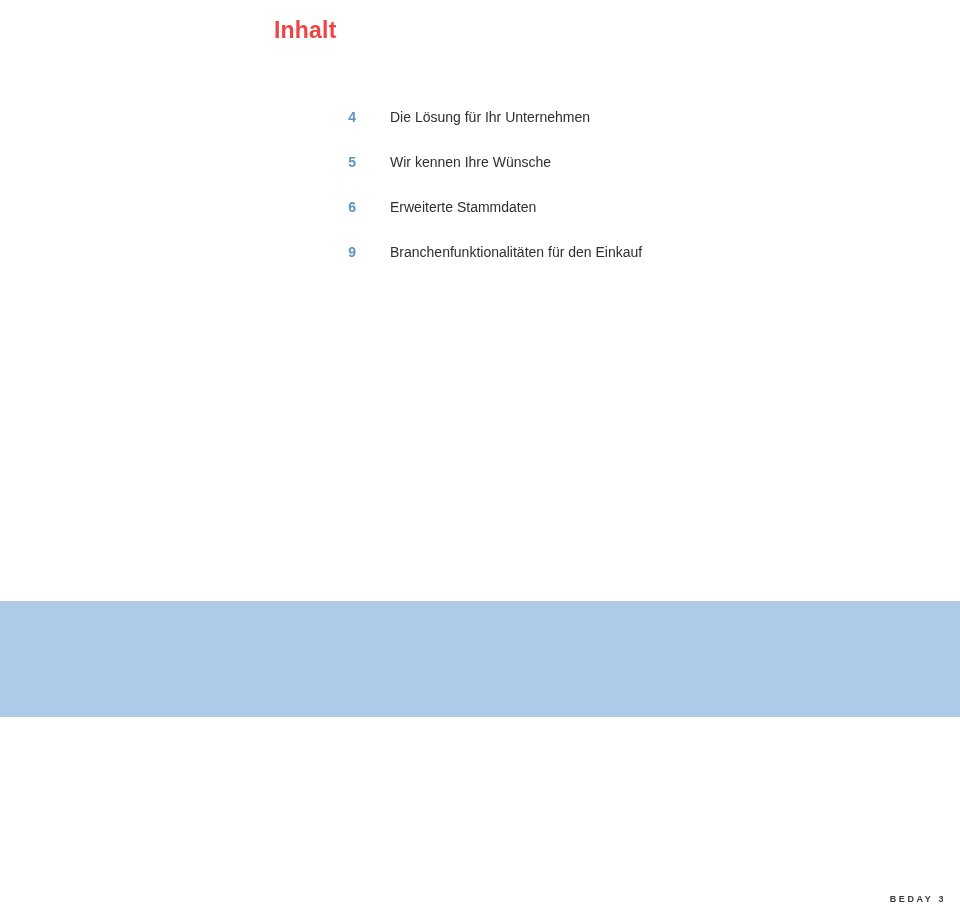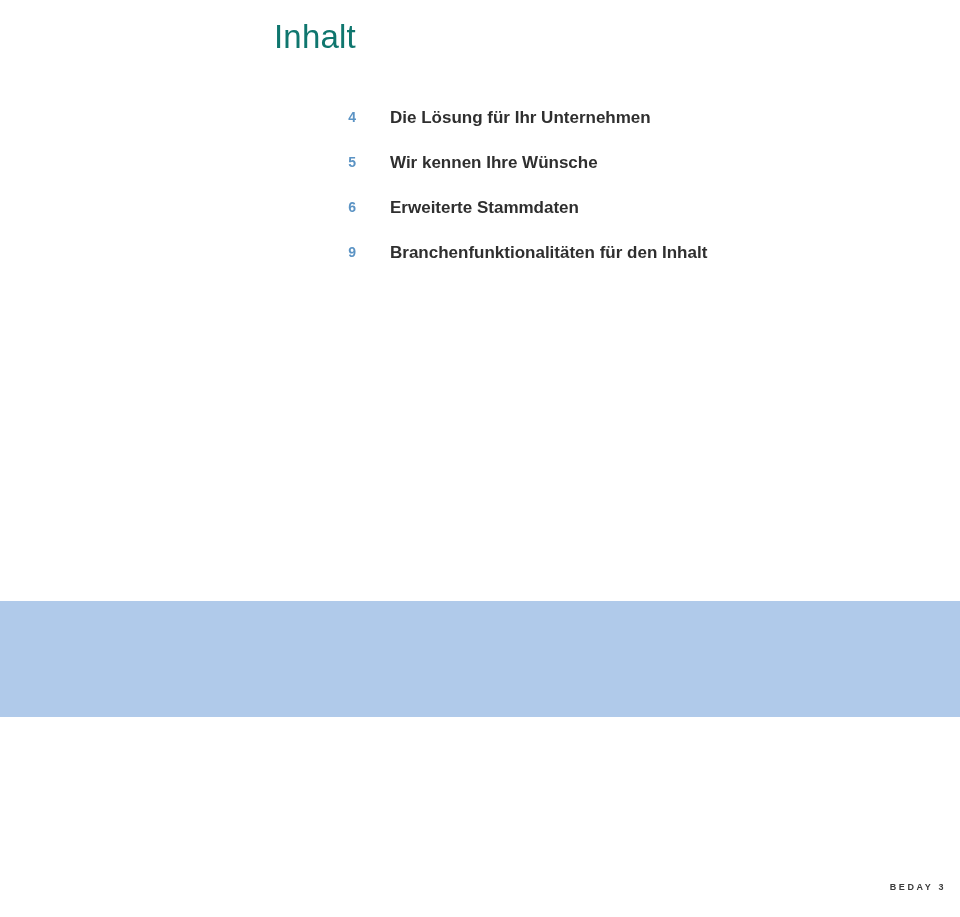--- a/index.html
+++ b/index.html
@@ -13,23 +13,23 @@
     font-family: "Liberation Sans", sans-serif;
     position: relative;
     overflow: hidden;
   }
 
   
   .page-title {
     position: absolute;
     left: 274px;
     top: -7px;
-    font-size: 33px;
-    font-weight: 400;
-    color: #0f766e;
+    font-size: 23px;
+    font-weight: 700;
+    color: #ef4444;
     letter-spacing: 0.2px;
     line-height: 44px;
     white-space: nowrap;
   }
 
   
   .toc {
     position: absolute;
     left: 0;
     top: 108px;
@@ -45,42 +45,42 @@
     width: 56px;
     text-align: right;
     font-size: 14px;
     font-weight: 700;
     color: #5b93c4;
     line-height: 19px;
   }
   .toc-entry-label {
     position: absolute;
     left: 390px;
-    font-size: 17px;
-    font-weight: 700;
+    font-size: 14px;
+    font-weight: 400;
     color: #2f2f2f;
     line-height: 19px;
     white-space: nowrap;
   }
 
   
   .color-band {
     position: absolute;
     left: 0;
     top: 601px;
     width: 960px;
     height: 116px;
     background: #b0caea;
   }
 
   
   .footer {
     position: absolute;
     right: 14px;
-    bottom: 24px;
+    bottom: 12px;
     font-size: 9px;
     font-weight: 700;
     color: #3b3b3b;
     letter-spacing: 2.6px;
     line-height: 12px;
     white-space: nowrap;
   }
 </style>
 </head>
 <body>
@@ -99,21 +99,21 @@
     <span class="toc-entry-label">Wir kennen Ihre Wünsche</span>
   </div>
 
   <div class="toc-entry">
     <span class="toc-page-number">6</span>
     <span class="toc-entry-label">Erweiterte Stammdaten</span>
   </div>
 
   <div class="toc-entry">
     <span class="toc-page-number">9</span>
-    <span class="toc-entry-label">Branchenfunktionalitäten für den Inhalt</span>
+    <span class="toc-entry-label">Branchenfunktionalitäten für den Einkauf</span>
   </div>
 
 
 
 
 
 </div>
 
 <div class="color-band"></div>
 

